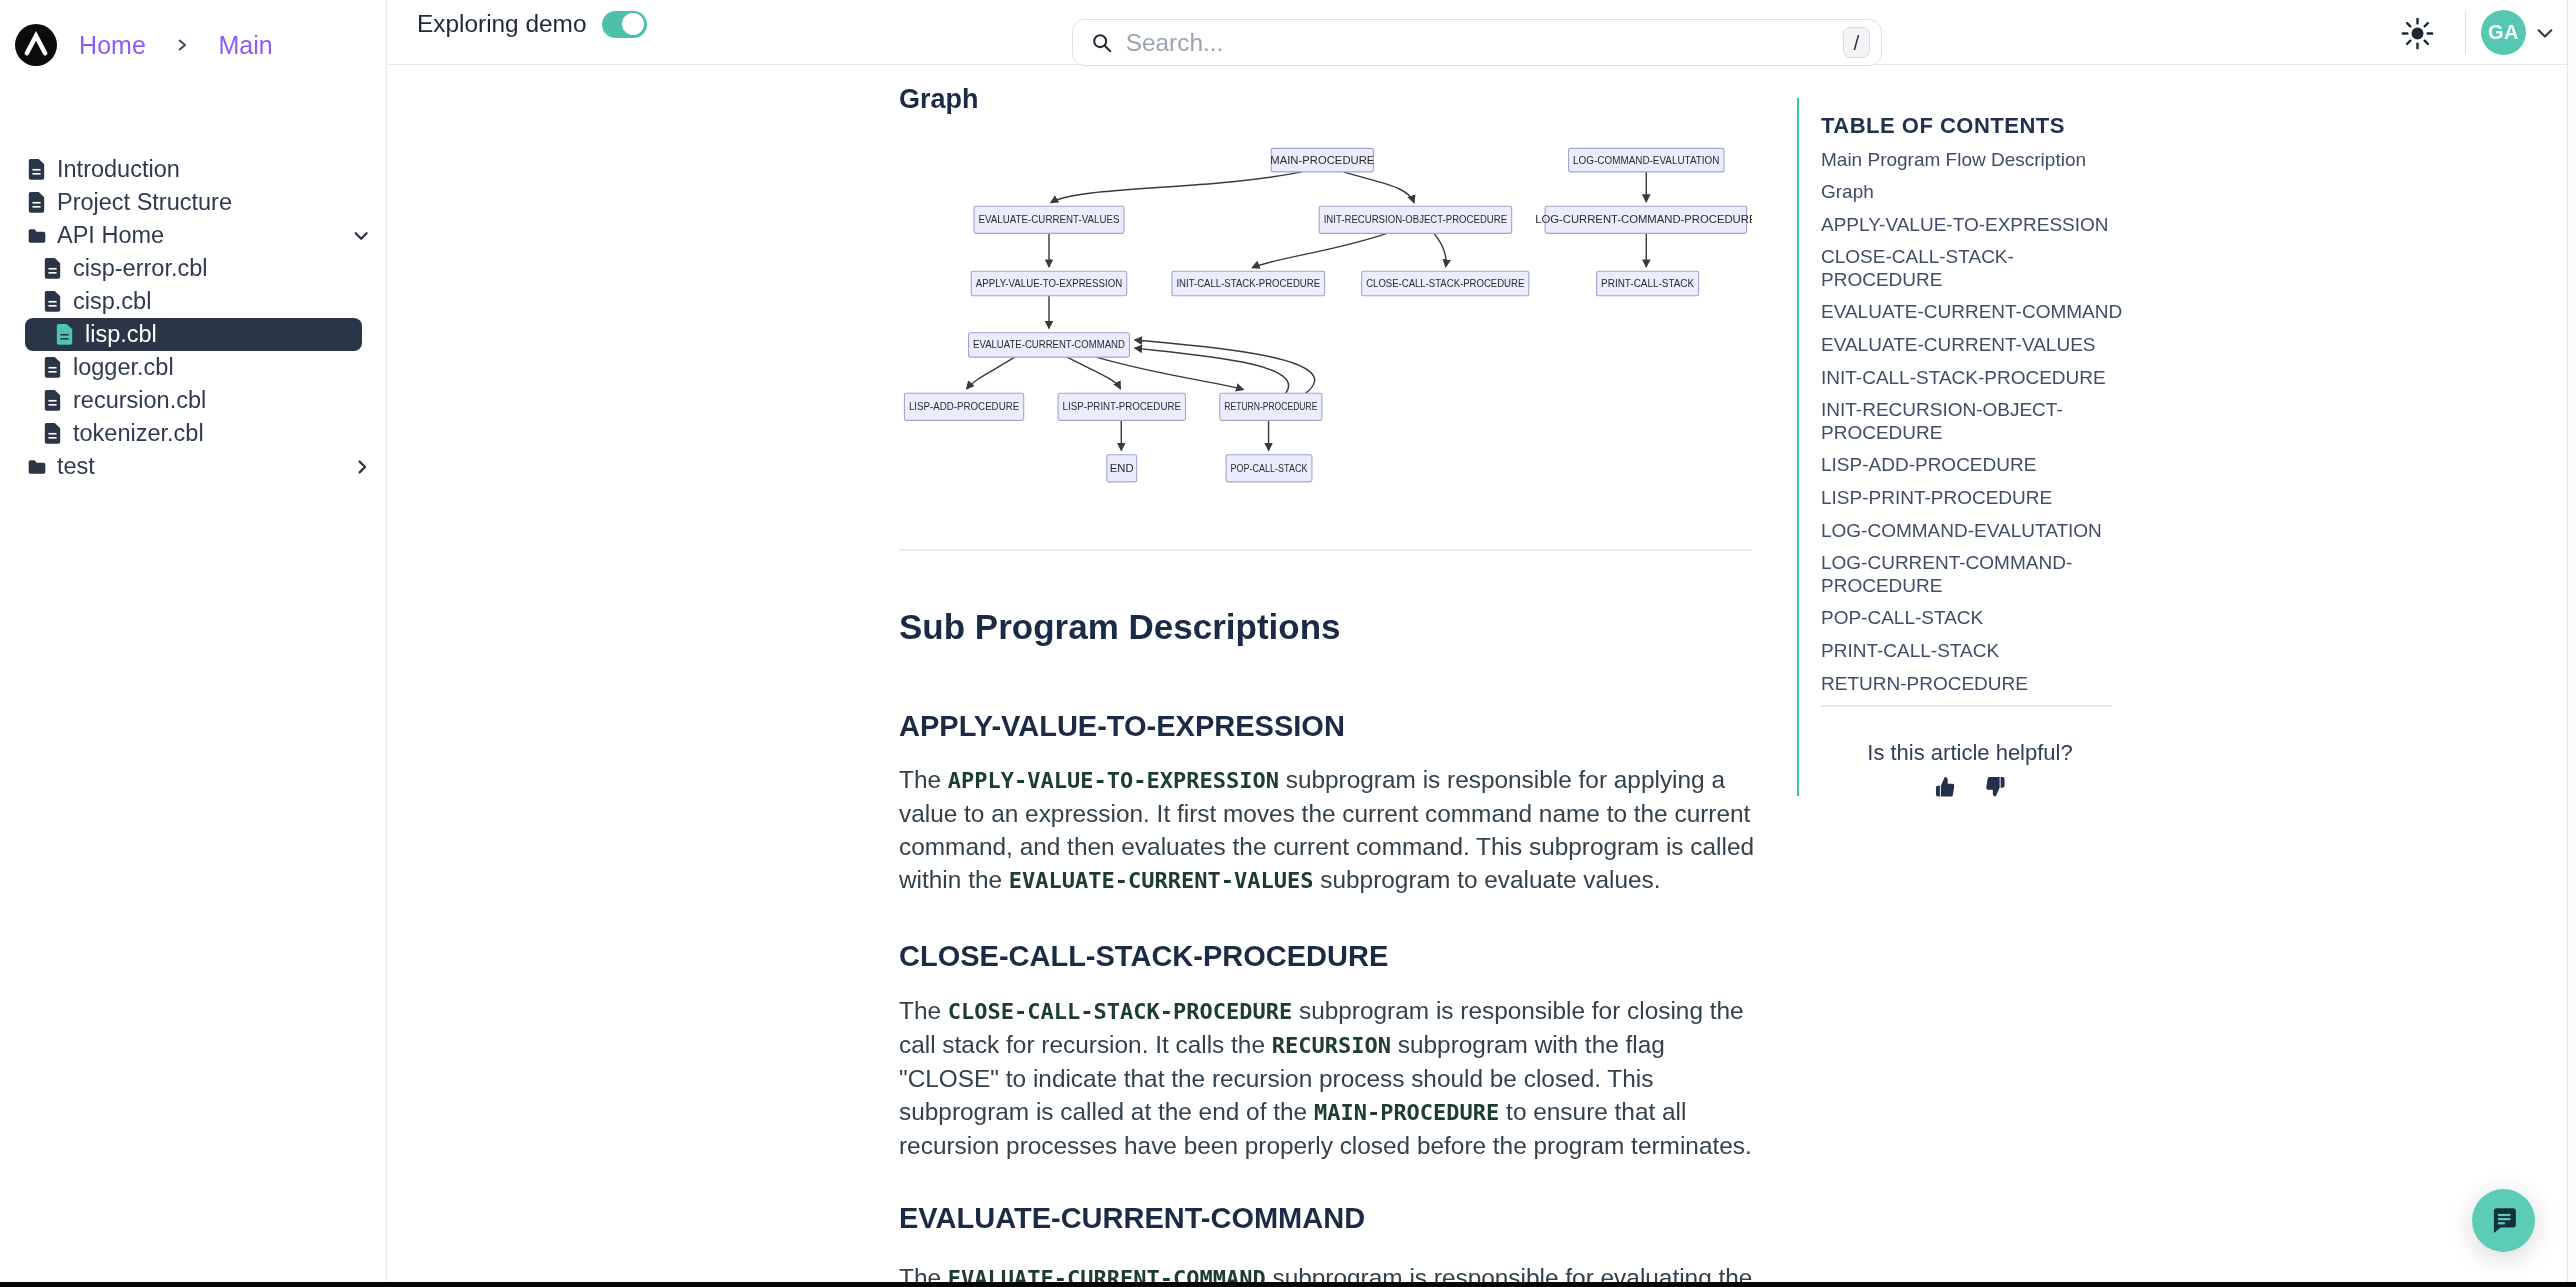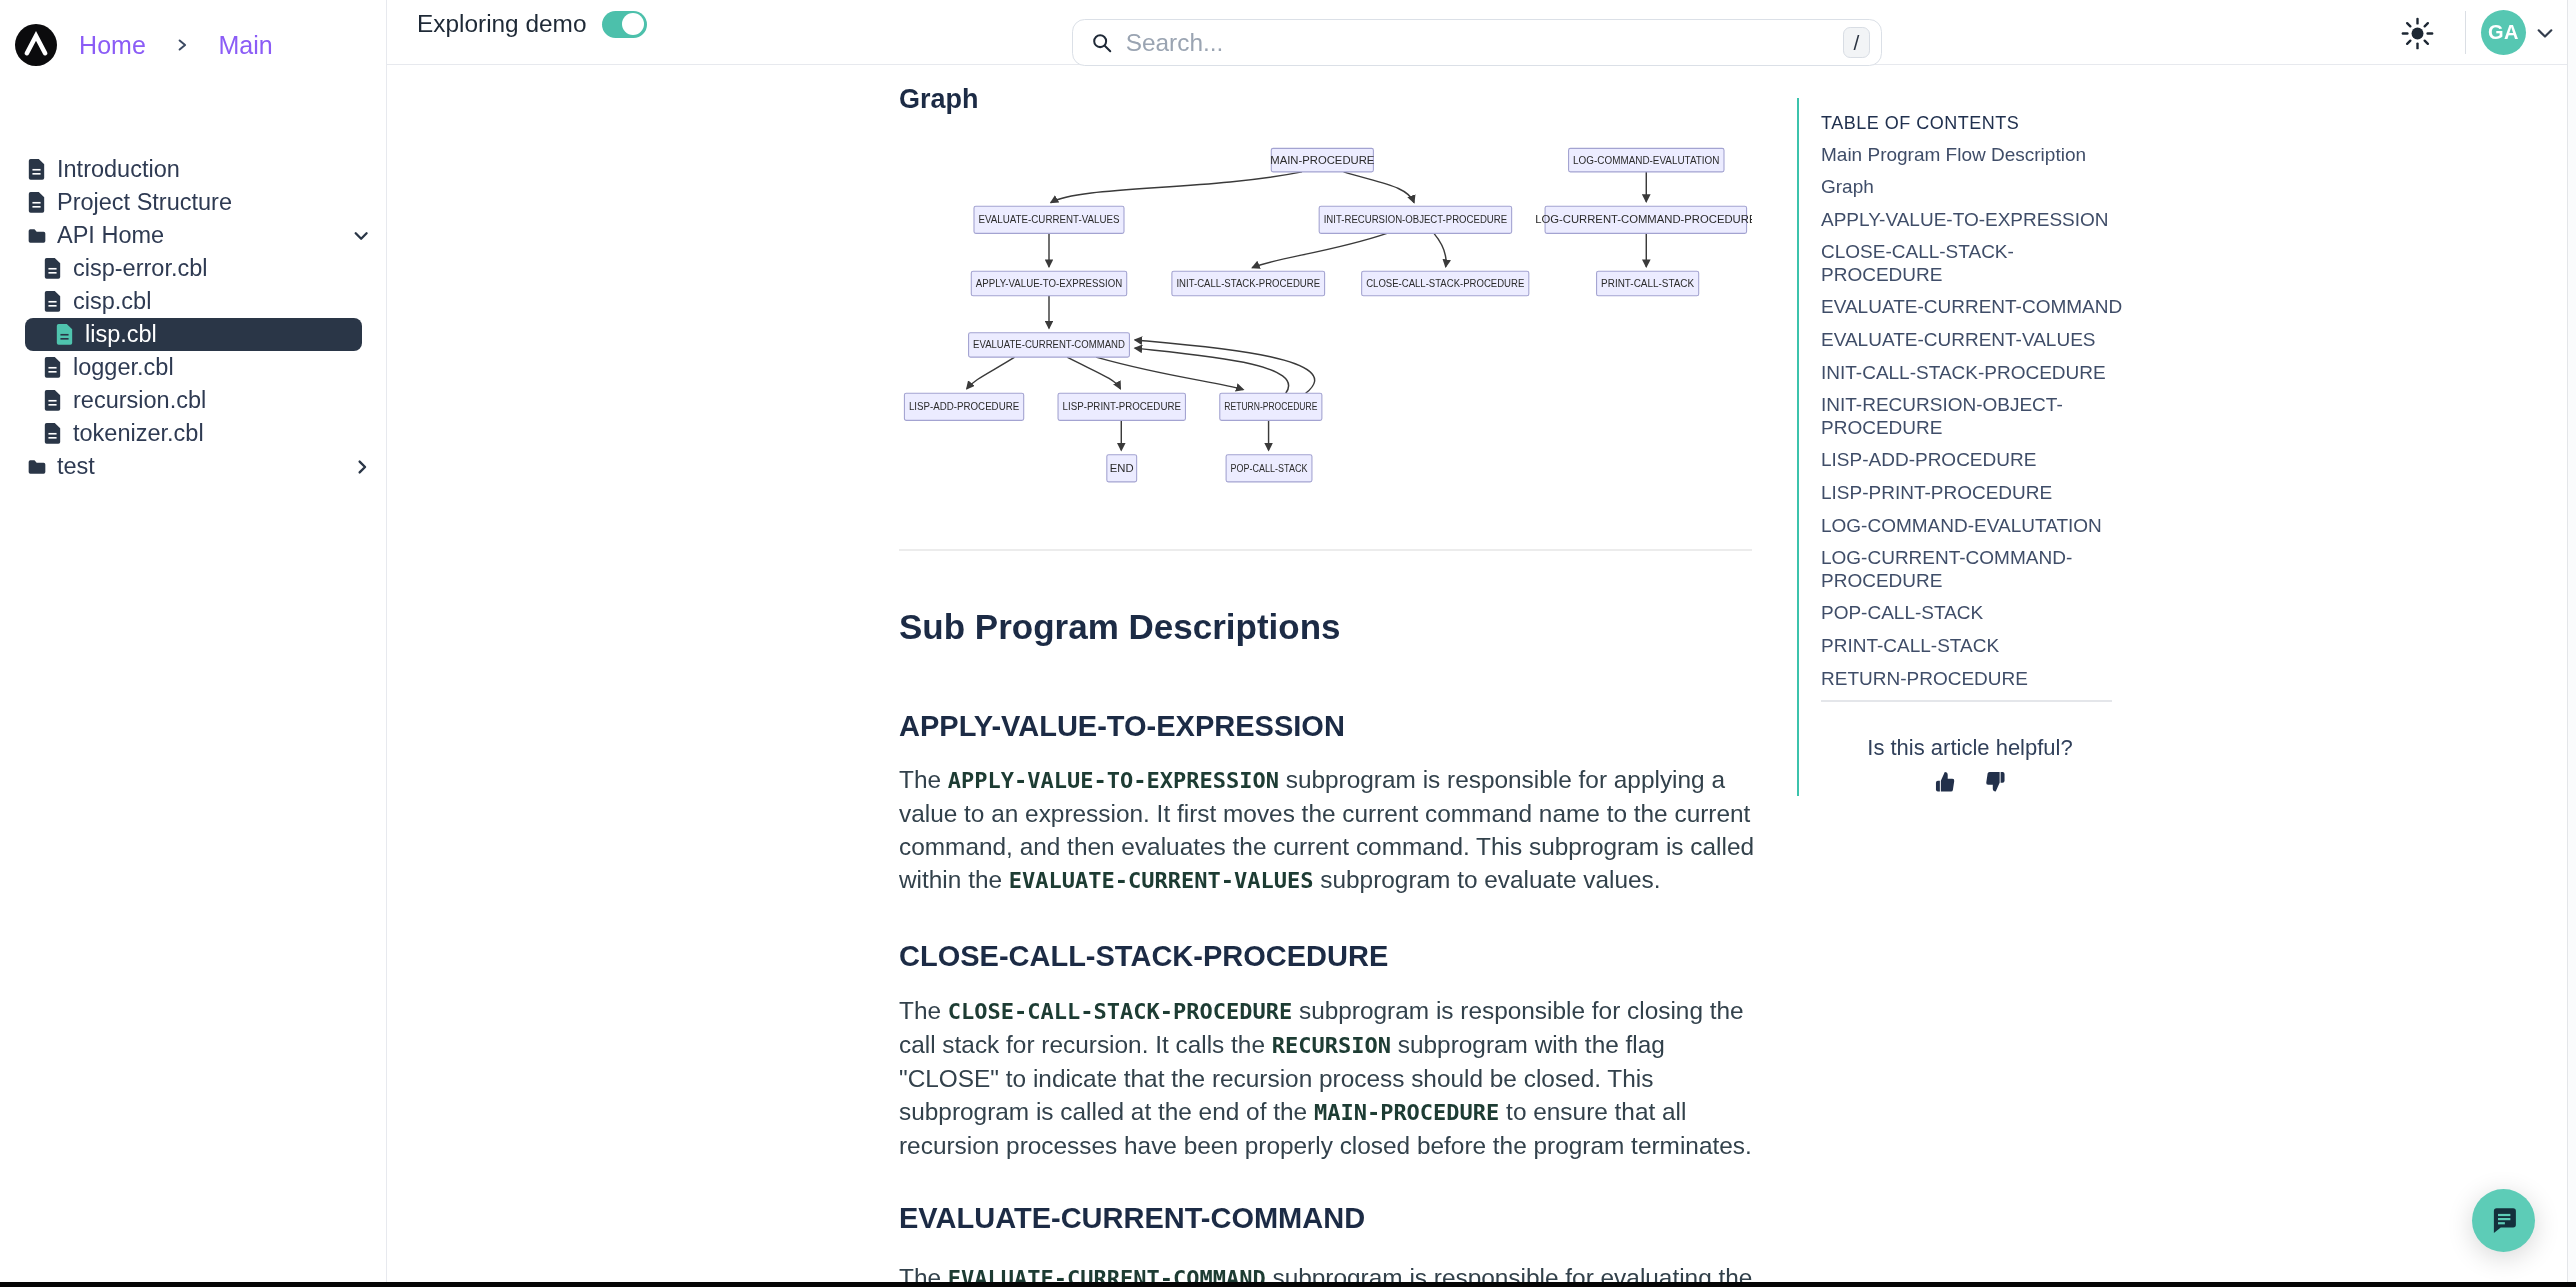--- a/index.html
+++ b/index.html
@@ -48,21 +48,21 @@
   .hr1 { left:512px; top:484px; width:853px; height:1.8px; background:#ececec; }
   .h1 { left:512px; top:542px; font-size:35px; font-weight:bold; color:#1c2b45; }
   .h2 { font-size:29px; font-weight:bold; color:#1c2b45; }
   .h2a { left:512px; top:645px; } .h2b { left:512px; top:875px; } .h2c { left:512px; top:1137px; }
   .para { left:512px; width:860px; font-size:24.4px; line-height:33px; color:#32414b; }
   .p1 { top:698px; } .p2 { top:929px; } .p3 { top:1196px; white-space:nowrap; }
   .para code { font-family:"DejaVu Sans Mono","Liberation Mono",monospace; font-size:22px; font-weight:bold; color:#1d3c33; }
 
   
   .toc { position:absolute; left:1797px; top:98px; width:336px; height:698px; border-left:2.7px solid #3cc3ac; padding:14.5px 0 0 22px; }
-  .toc-title { font-size:18px; font-weight:normal; color:#20304e; letter-spacing:0.5px; }
+  .toc-title { font-size:22px; font-weight:bold; color:#20304e; letter-spacing:0.5px; }
   .toc-list { list-style:none; margin-top:10px; width:312px; }
   .toc-list li { font-size:19px; color:#3f4d68; line-height:22.6px; margin-bottom:10px; cursor:pointer; }
   .toc-divider { width:291px; height:1.8px; background:#e4e6ea; margin-top:3.6px; }
   .helpful { width:298px; text-align:center; font-size:22px; color:#31405a; margin-top:33px; }
   .thumbs { width:298px; display:flex; justify-content:center; gap:25px; margin-top:9px; color:#22304a; }
   .thumb { cursor:pointer; display:flex; }
 
   
   .scrollbar { position:absolute; right:0; top:0; width:9px; height:1287px; background:#fafbfc; border-left:0.9px solid #e4e6e9; z-index:6; }
   .chat-fab { position:absolute; left:2472px; top:1189px; width:63px; height:63px; border-radius:50%; background:#5dccb7; display:flex; align-items:center; justify-content:center; box-shadow:0 5.4px 27px rgba(0,0,0,0.16); cursor:pointer; z-index:7; }

